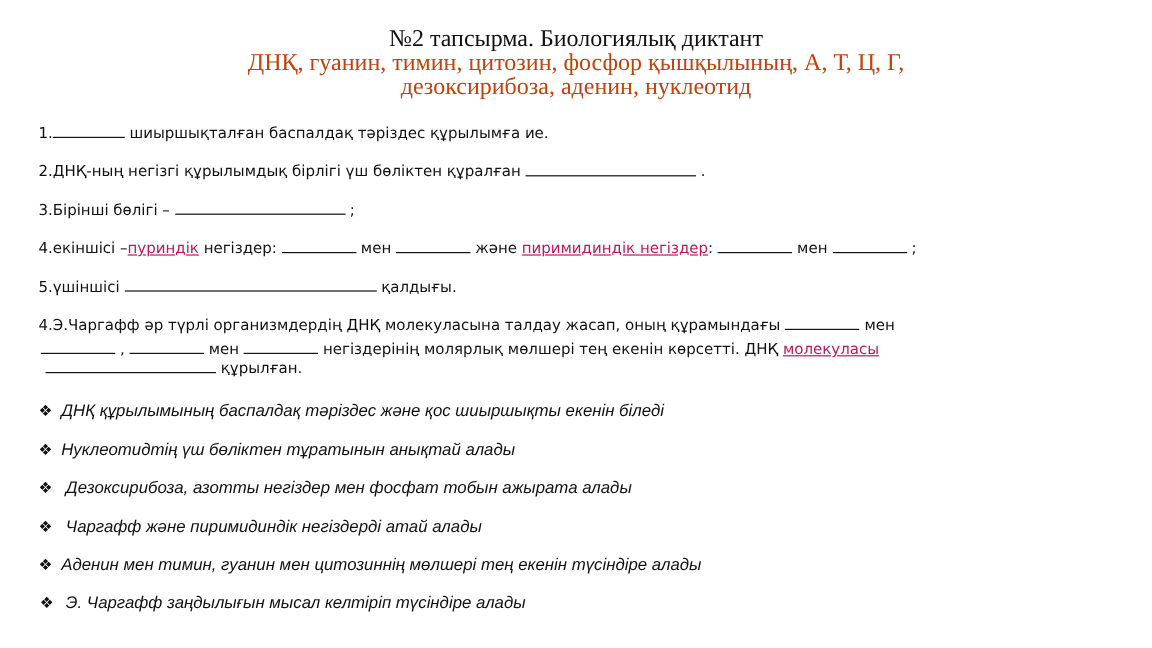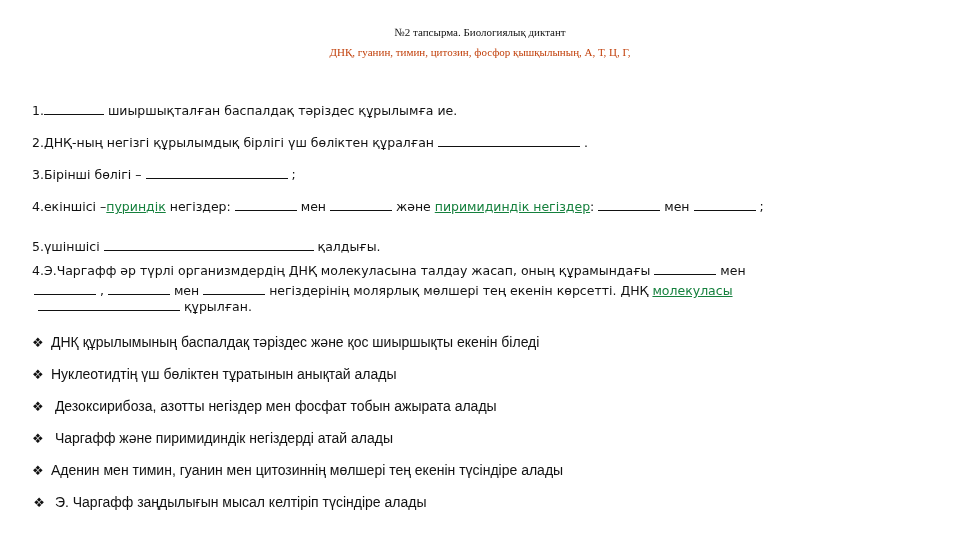--- a/index.html
+++ b/index.html
@@ -14,21 +14,21 @@
       overflow: hidden;
       color: #111111;
     }
     .title-block {
       position: absolute;
       left: 0;
       top: 22px;
       width: 960px;
       text-align: center;
       font-family: "Liberation Serif", "DejaVu Serif", serif;
-      font-size: 11px;
+      font-size: 20px;
       line-height: 20px;
     }
     .title-main { color: #111111; }
     .title-red { color: #c2410c; }
     .content {
       position: absolute;
       left: 32px;
       top: 96px;
       width: 900px;
       font-family: "DejaVu Sans", "Liberation Sans", sans-serif;
@@ -40,64 +40,66 @@
       left: 0;
       white-space: nowrap;
     }
     .blank {
       display: inline-block;
       border-bottom: 1px solid #111;
       height: 12px;
       vertical-align: baseline;
     }
     .link {
-      color: #15803d;
+      color: #be185d;
       text-decoration: underline;
     }
     .bullet-row {
       position: absolute;
       left: 0;
       white-space: nowrap;
       font-family: "Liberation Sans", "DejaVu Sans", sans-serif;
       font-size: 14px;
+      font-style: italic;
     }
     .bullet {
       display: inline-block;
       width: 14px;
       font-size: 13px;
       color: #111;
       margin-right: 5px;
     }
   </style>
 </head>
 <body>
 
 <div class="title-block">
   <div class="title-main">№2 тапсырма. Биологиялық диктант</div>
   <div class="title-red">ДНҚ, гуанин, тимин, цитозин, фосфор қышқылының, А, Т, Ц, Г,</div>
+  <div class="title-red">дезоксирибоза, аденин, нуклеотид</div>
 </div>
 
 <div class="content">
   <div class="line" style="top:6px;">
     <span>1.</span><span class="blank" style="width:60px"></span><span> шиыршықталған баспалдақ  тәріздес құрылымға ие.</span>
   </div>
 
   <div class="line" style="top:38px;">
     <span>2.ДНҚ-ның негізгі құрылымдық бірлігі үш бөліктен құралған </span><span class="blank" style="width:142px"></span><span> .</span>
   </div>
 
   <div class="line" style="top:70px;text-align:center;">
     <span>3.Бірінші бөлігі – </span><span class="blank" style="width:142px"></span><span> ;</span>
   </div>
 
   <div class="line" style="top:102px;">
     <span>4.екіншісі –</span><span class="link">пуриндік</span><span> негіздер: </span><span class="blank" style="width:62px"></span><span> мен </span><span class="blank" style="width:62px"></span><span> және </span><span class="link">пиримидиндік негіздер</span><span>: </span><span class="blank" style="width:62px"></span><span> мен </span><span class="blank" style="width:62px"></span><span> ;</span>
   </div>
 
-  <div class="line" style="top:142px;">
+  <div class="line" style="top:134px;">
     <span>5.үшіншісі </span><span class="blank" style="width:210px"></span><span> қалдығы.</span>
   </div>
 
   <div class="line" style="top:166px;">
     <span>4.Э.Чаргафф әр түрлі организмдердің ДНҚ молекуласына талдау жасап, оның құрамындағы </span><span class="blank" style="width:62px"></span><span> мен</span>
   </div>
   <div class="line" style="top:186px; left:2px;">
     <span class="blank" style="width:62px"></span><span> , </span><span class="blank" style="width:62px"></span><span> мен </span><span class="blank" style="width:62px"></span><span> негіздерінің молярлық мөлшері тең екенін көрсетті. ДНҚ </span><span class="link">молекуласы</span>
   </div>
   <div class="line" style="top:202px; left:6px;">

